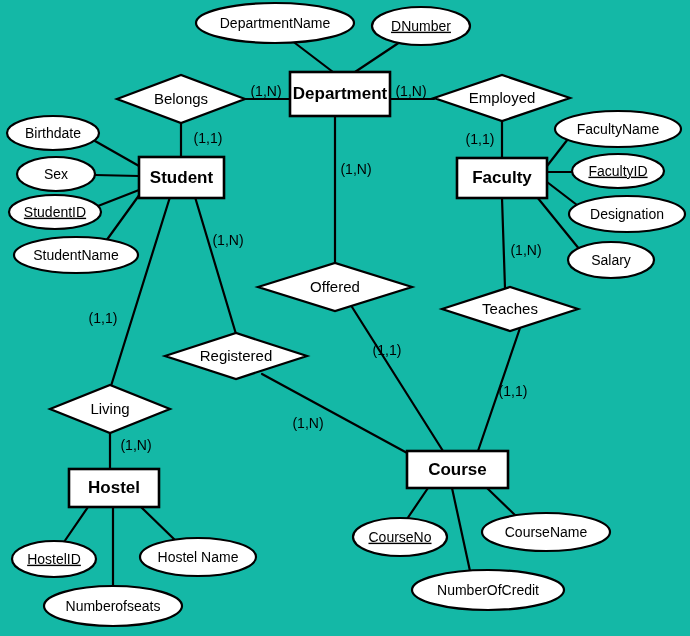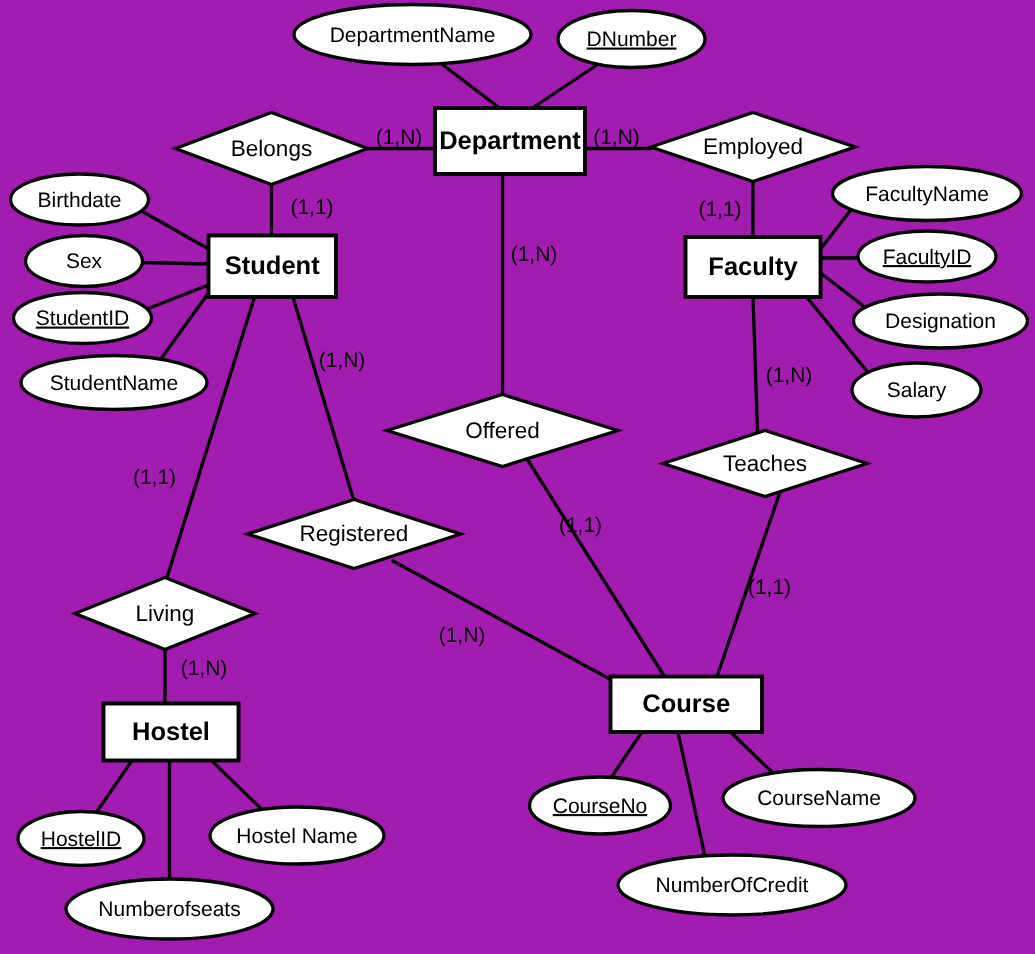--- a/index.html
+++ b/index.html
@@ -7,21 +7,21 @@
     padding: 0;
     background: #ffffff;
   }
   body {
     font-family: "Liberation Sans", sans-serif;
   }
   #er-canvas-wrap {
     position: relative;
     width: 690px;
     height: 636px;
-    background: #a21caf;
+    background: #14b8a6;
     overflow: hidden;
   }
   svg#er-svg {
     display: block;
     width: 690px;
     height: 636px;
   }
   .edge {
     stroke: #000000;
     stroke-width: 2.2;

